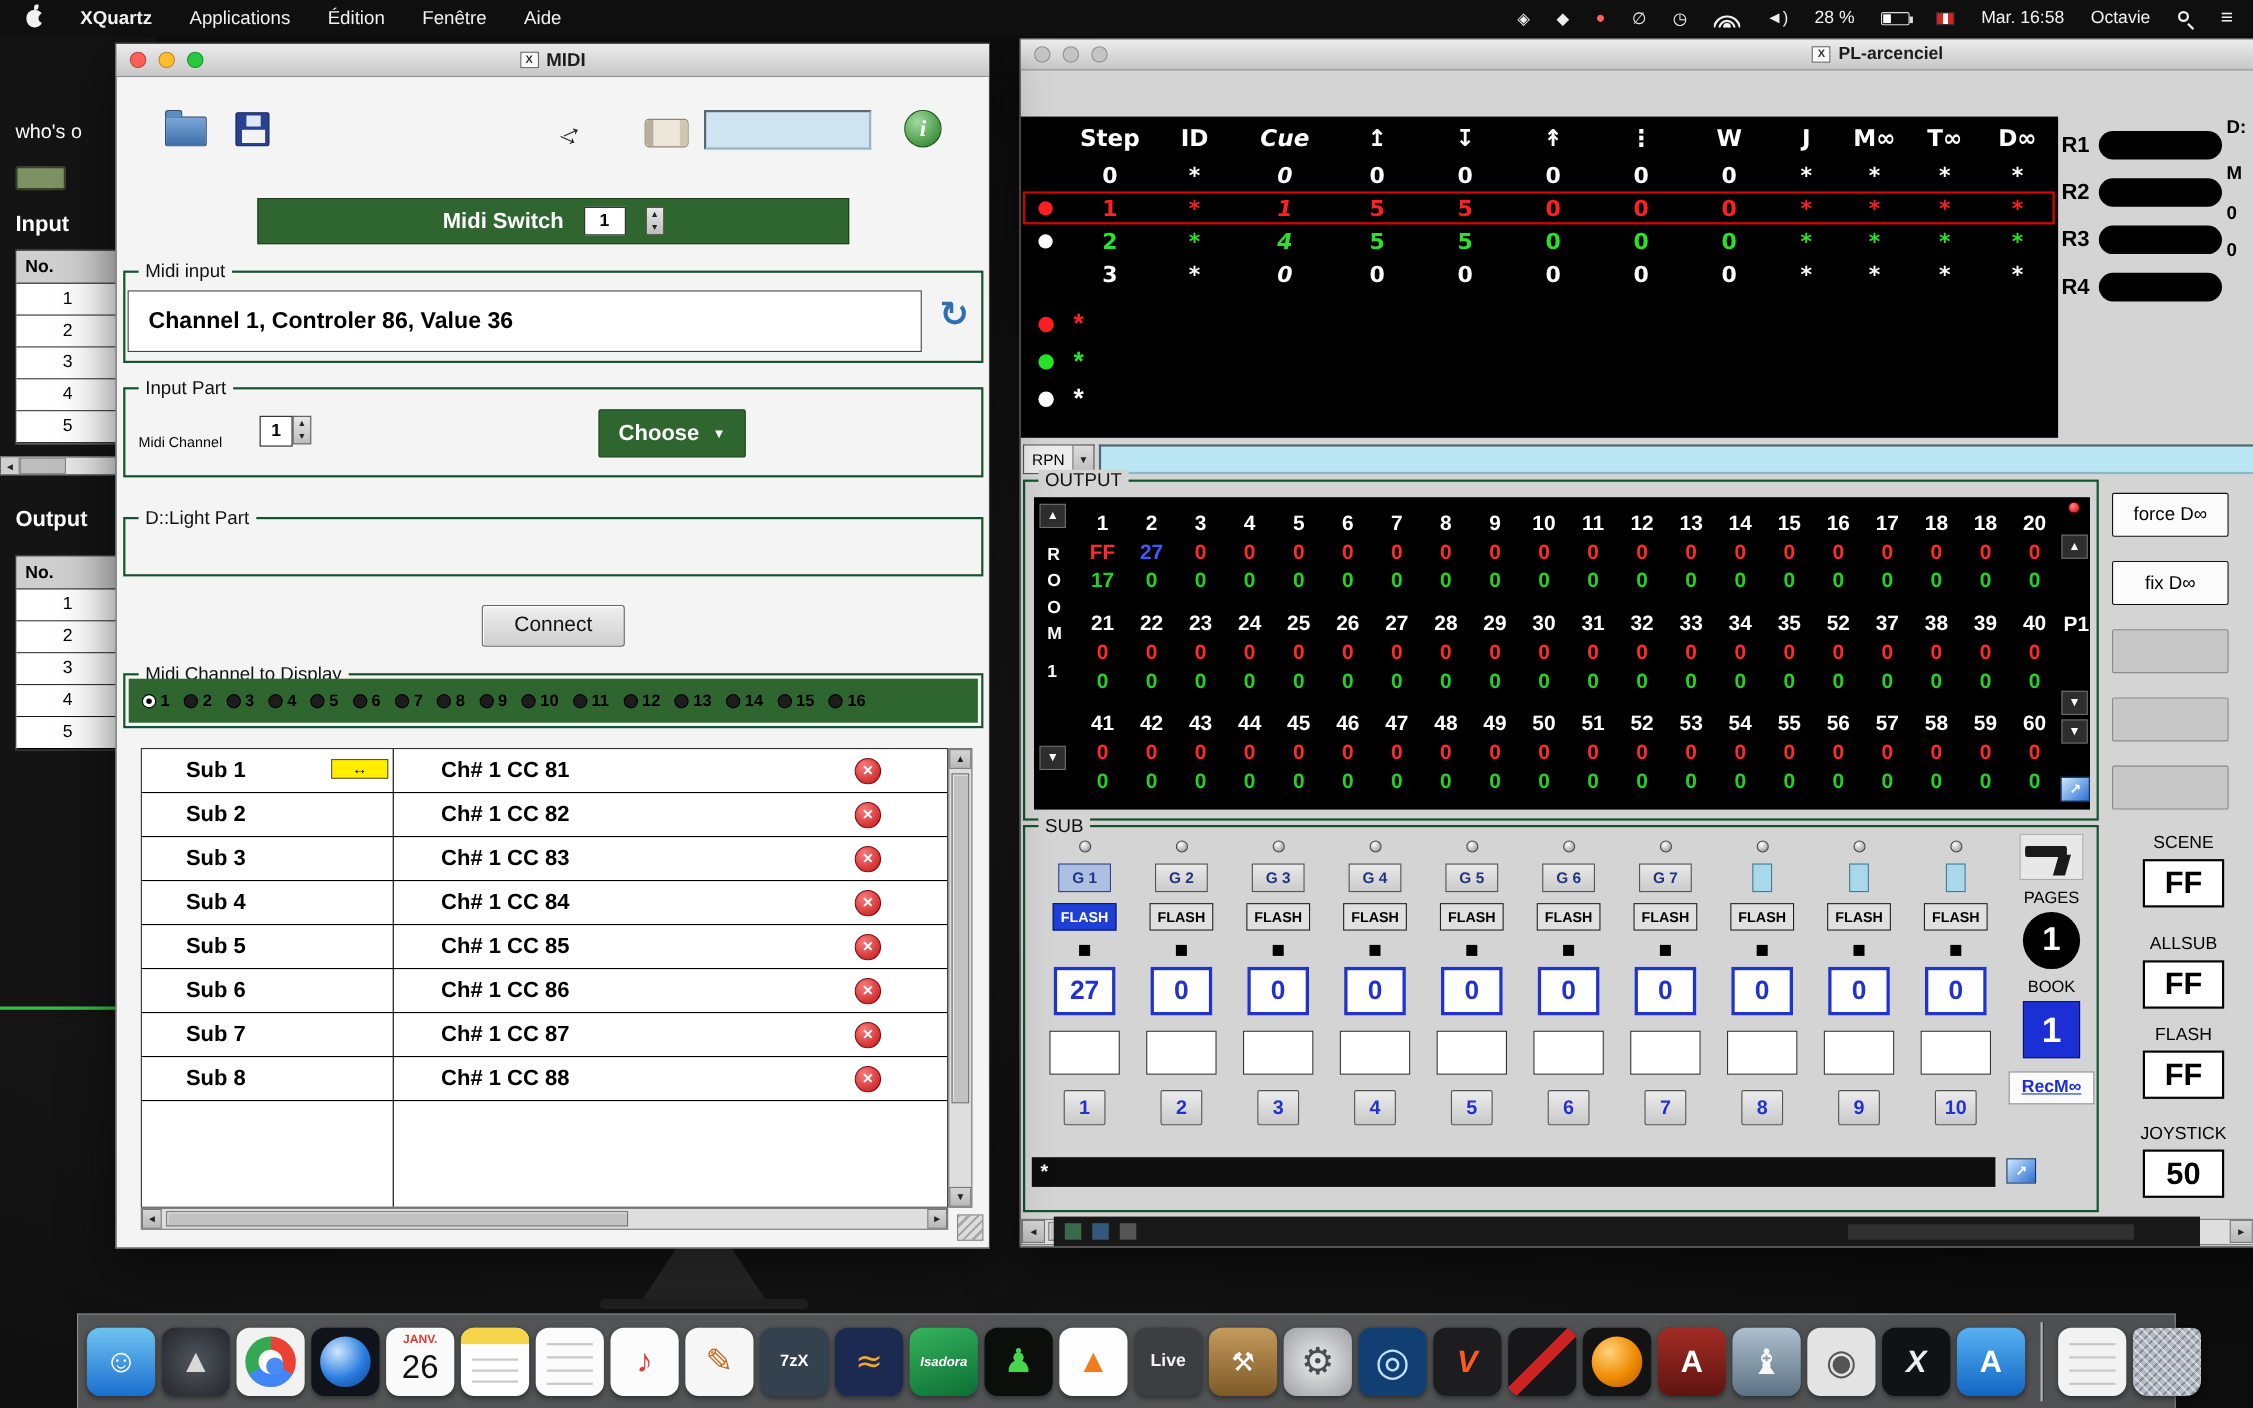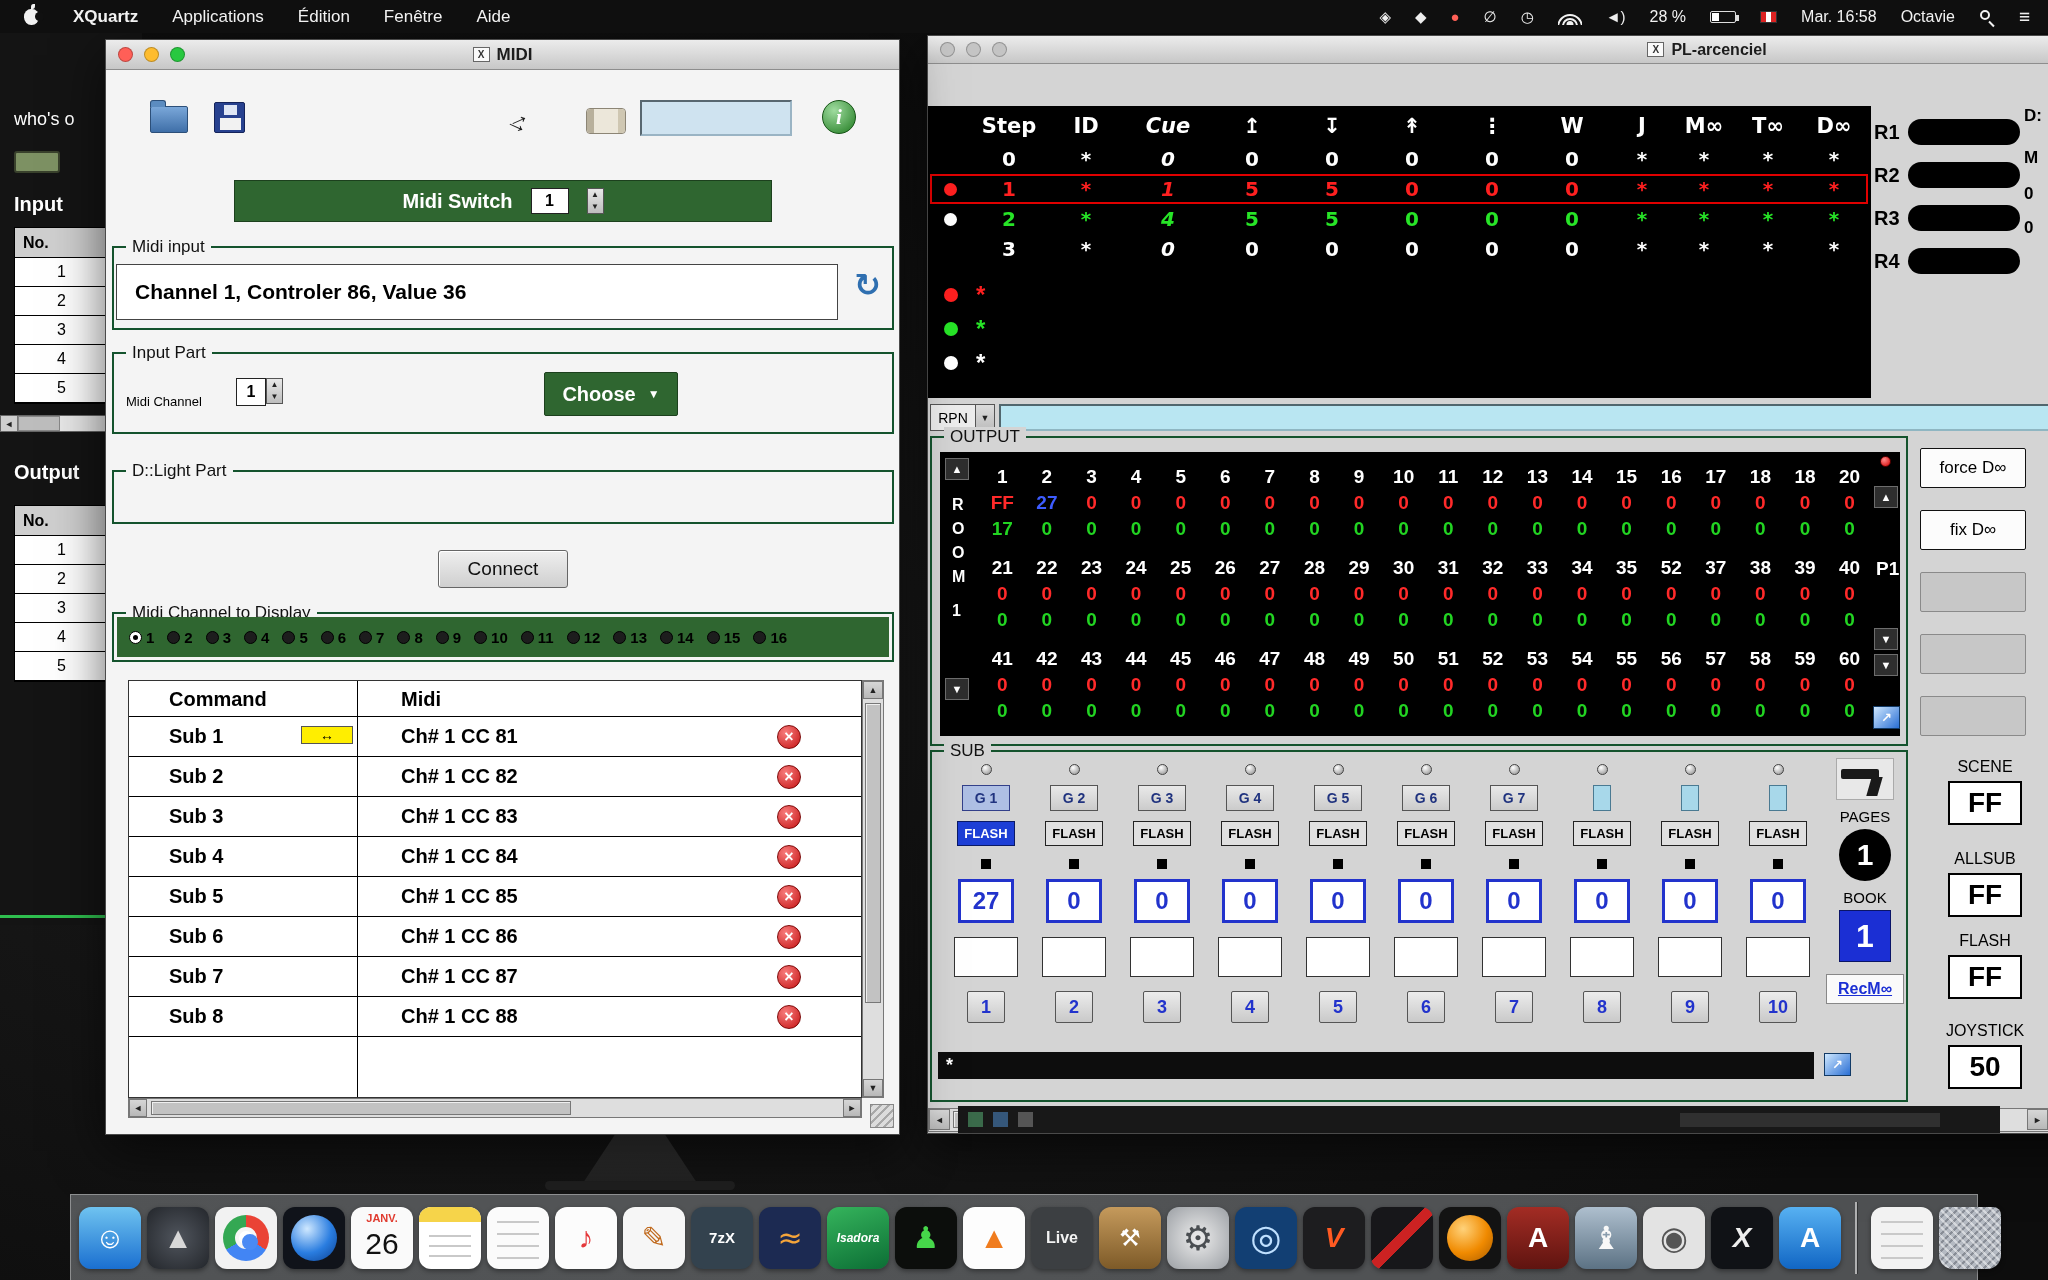--- a/index.html
+++ b/index.html
@@ -478,24 +478,20 @@
           <span class="rlab">15</span>
         </span>
         <span class="rad">
           <span class="rc"></span>
           <span class="rlab">16</span>
         </span>
       </div>
   </div>
 
   <div class="mtable">
-    <div class="mhead">
-      <span class="h1">Command</span>
-      <span class="h2">Midi</span>
-    </div>
     <div id="midi-rows">
         <div class="mrow">
           <span class="cmd">Sub 1</span>
           <span class="marker">↔</span>
           <span class="midv">Ch# 1 CC 81</span>
           <span class="del">×</span>
         </div>
         <div class="mrow">
           <span class="cmd">Sub 2</span>
           <span class="midv">Ch# 1 CC 82</span>

